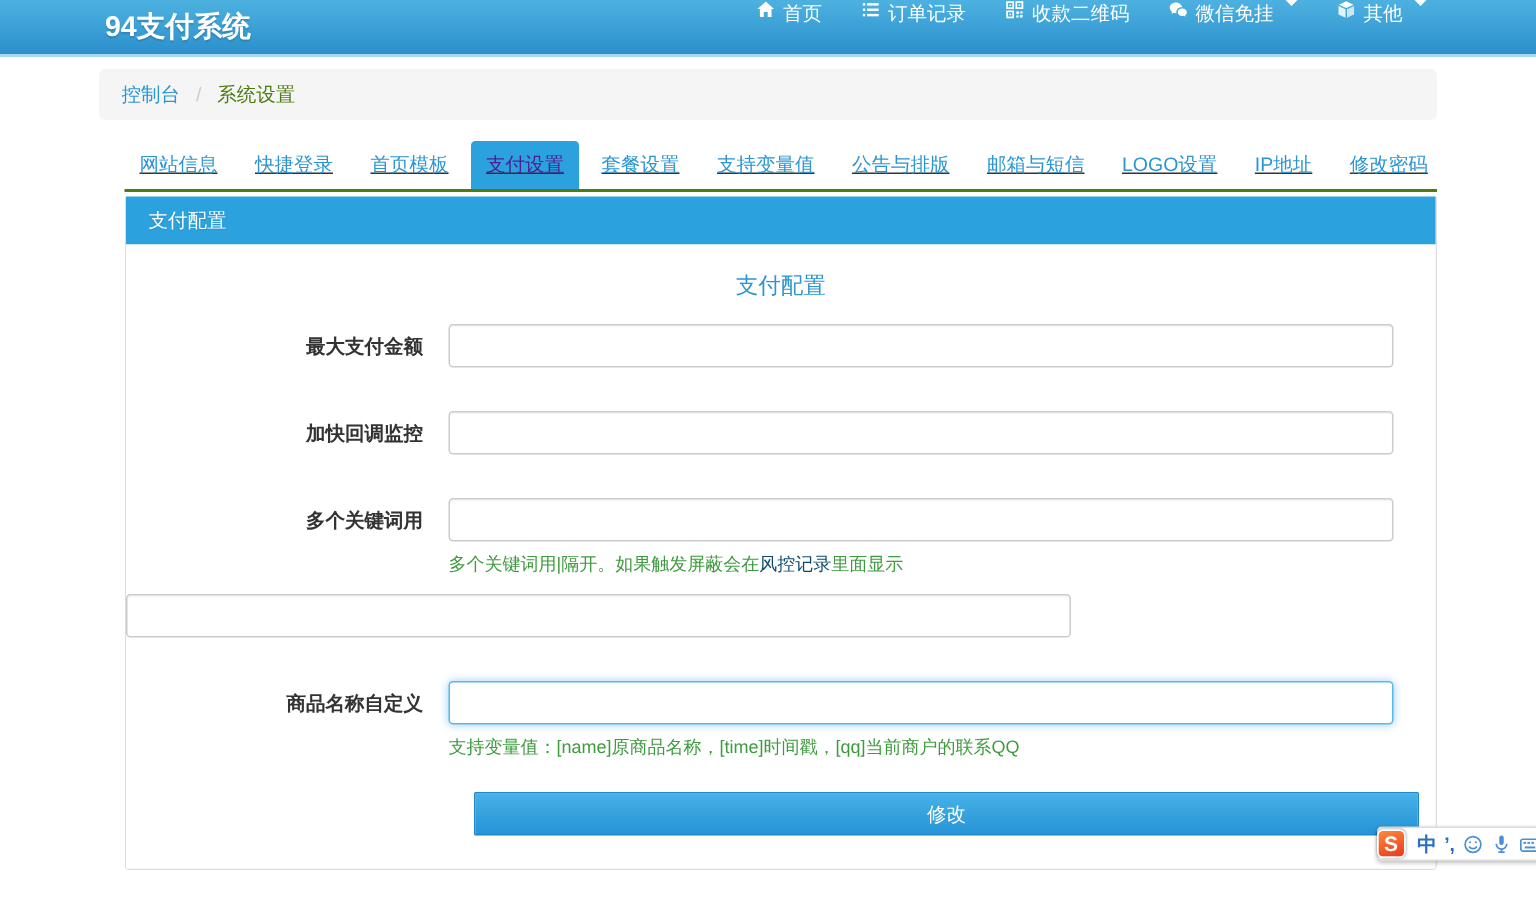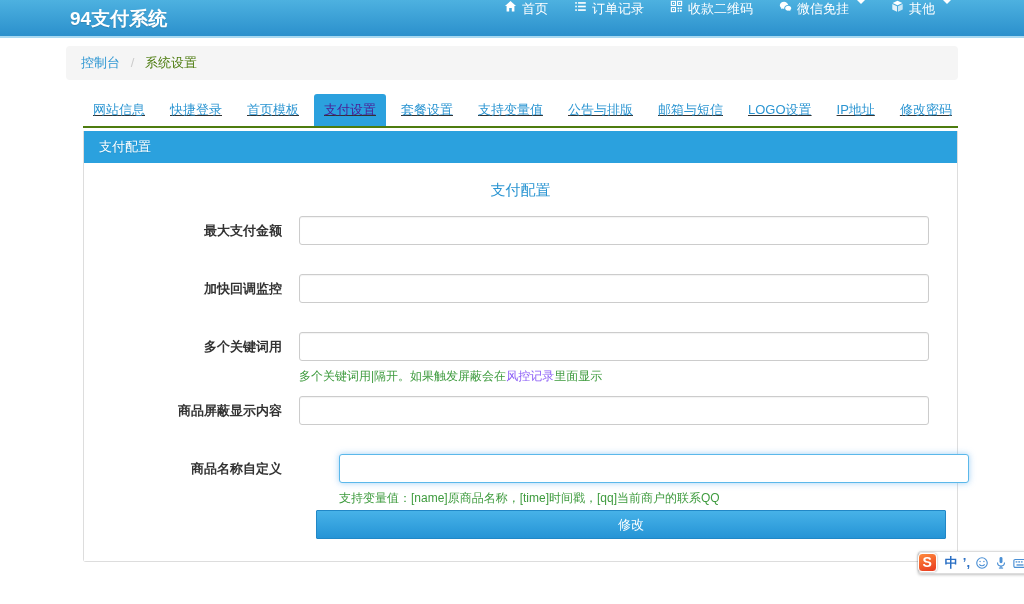--- a/index.html
+++ b/index.html
@@ -51,35 +51,35 @@
   
   .panel { margin-top:3px; border:1px solid #ddd; border-top:none; border-radius:0 0 3px 3px; }
   .panel-header {
     background:#2ba1de; color:#fff; font-size:13px; padding:7px 15px;
     text-shadow:0 1px 1px rgba(0,0,0,.1);
   }
   .panel-body { padding:14px 0 22px; background:#fff; }
   .form-title { text-align:center; color:#2b95d2; font-size:15px; margin:4px 0 16px; }
   .form-row { display:flex; margin-bottom:29px; }
   .form-row.tight { margin-bottom:12px; }
-  .form-row.last { margin-bottom:4px;gap:40px; }
+  .form-row.last { margin-bottom:22px; }
   .form-label {
     flex:none; width:215px; text-align:right; padding-right:17px;
     font-size:13px; font-weight:700; color:#333; line-height:29px;
   }
   .field-col { flex:none; width:630px; }
   .text-input {
     width:630px; height:29px; border:1px solid #ccc; border-radius:3px;
     padding:0 8px; font-size:13px; color:#555; outline:none;
     font-family:"Liberation Sans","DejaVu Sans",sans-serif;
     box-shadow:inset 0 1px 1px rgba(0,0,0,.05);
   }
   .text-input.focused { border-color:#5bb8ea; box-shadow:0 0 6px rgba(82,168,236,.55); }
   .helper { font-size:12px; color:#3e9b3e; margin-top:7px; line-height:16px; }
-  .helper a { color:#8b5cf6; text-decoration:none; cursor:pointer; }
+  .helper a { color:#0c4a6e; text-decoration:none; cursor:pointer; }
   .submit-row { padding-left:232px; margin-top:2px; }
   .submit-btn {
     width:630px; height:29px; border:1px solid #2187c6; border-radius:1px;
     background:linear-gradient(180deg,#47b2e8,#2594d6); color:#fff;
     font-size:13px; cursor:pointer; font-family:"Liberation Sans","DejaVu Sans",sans-serif;
   }
   
   .ime-bar {
     position:absolute; right:-10px; top:551px; height:23px;
     display:flex; align-items:center; gap:5px; padding:0 6px 0 2px;
@@ -226,21 +226,20 @@
           <div class="form-label">多个关键词用</div>
           <div class="field-col">
             <input class="text-input" type="text" value="" style="">
             <div class="helper">
               <span>多个关键词用|隔开。如果触发屏蔽会在</span><a>风控记录</a><span>里面显示</span>
             </div>
           </div>
         </div>
 
         <div class="form-row">
-          <div class="form-label">商品屏蔽显示内容</div>
           <div class="field-col">
             <input class="text-input" type="text" value="" style="">
           </div>
         </div>
 
         <div class="form-row last">
           <div class="form-label">商品名称自定义</div>
           <div class="field-col">
             <input class="text-input focused" type="text" value="" style="">
             <div class="helper">支持变量值：[name]原商品名称，[time]时间戳，[qq]当前商户的联系QQ</div>

